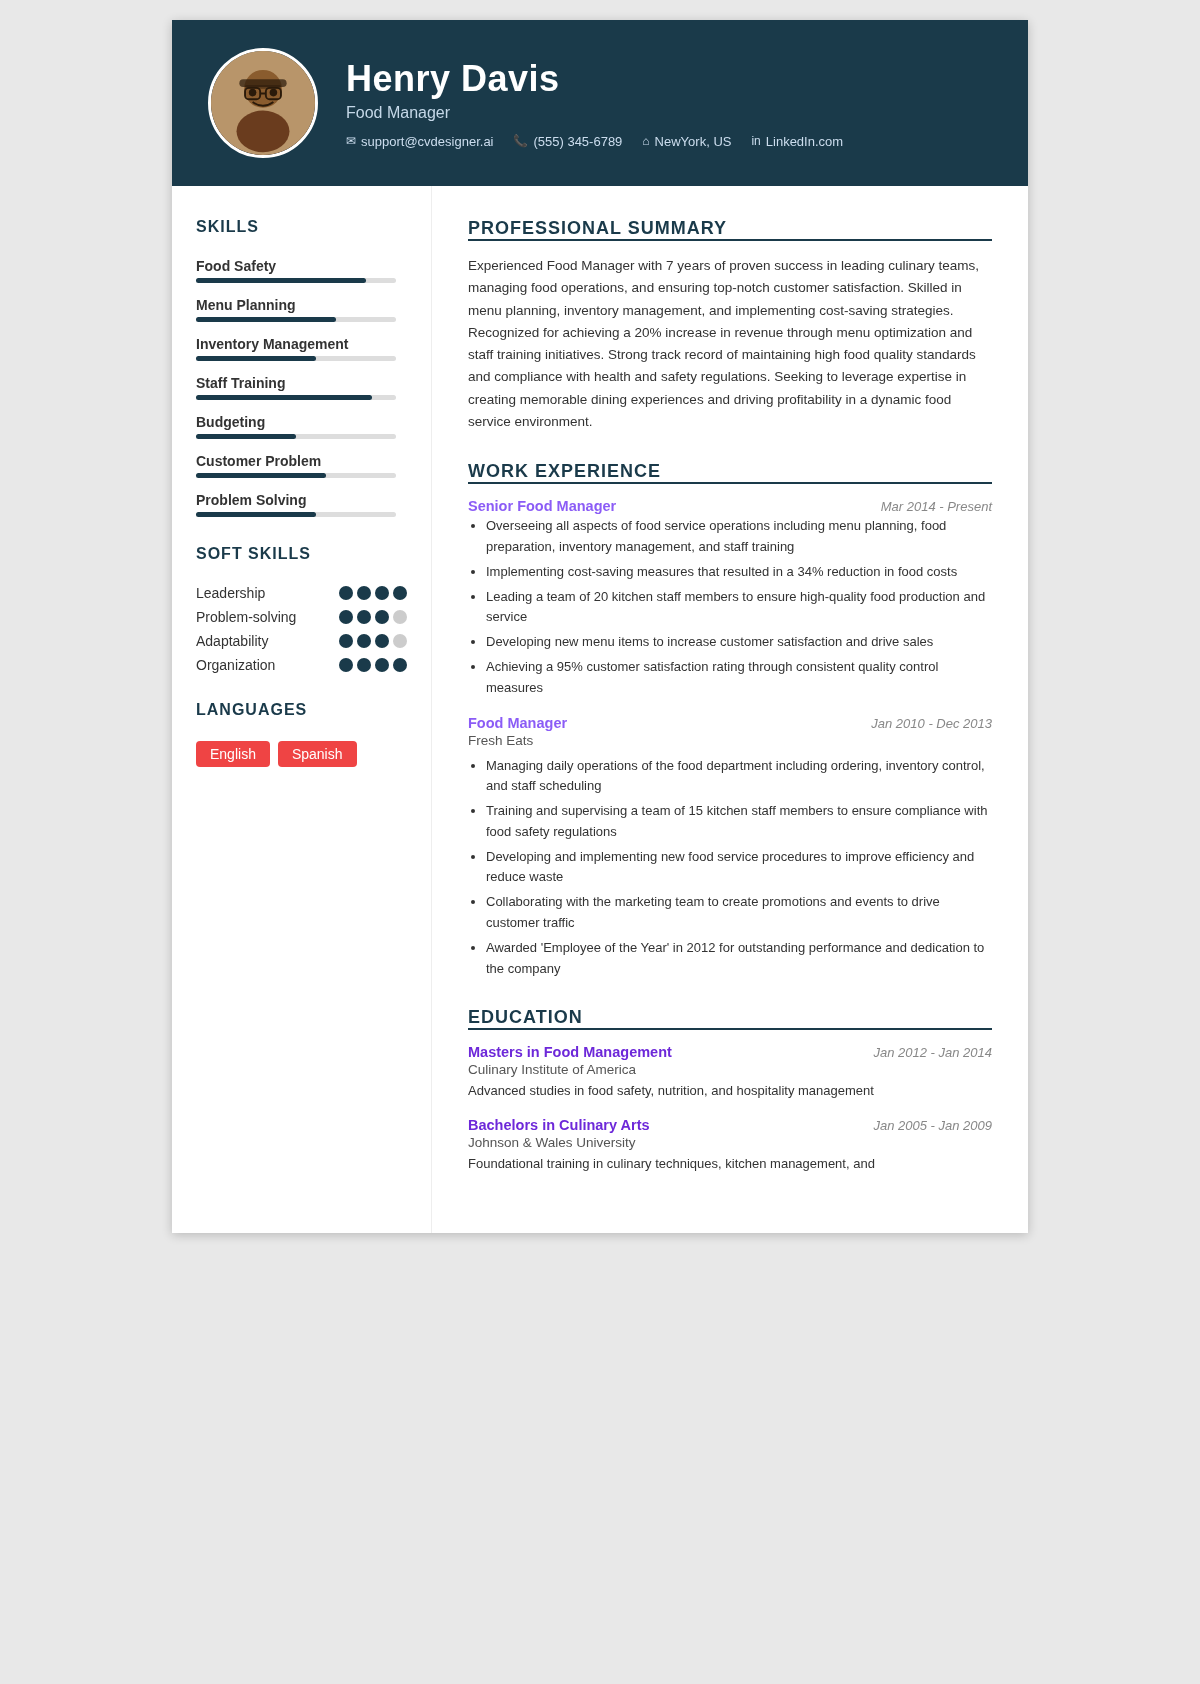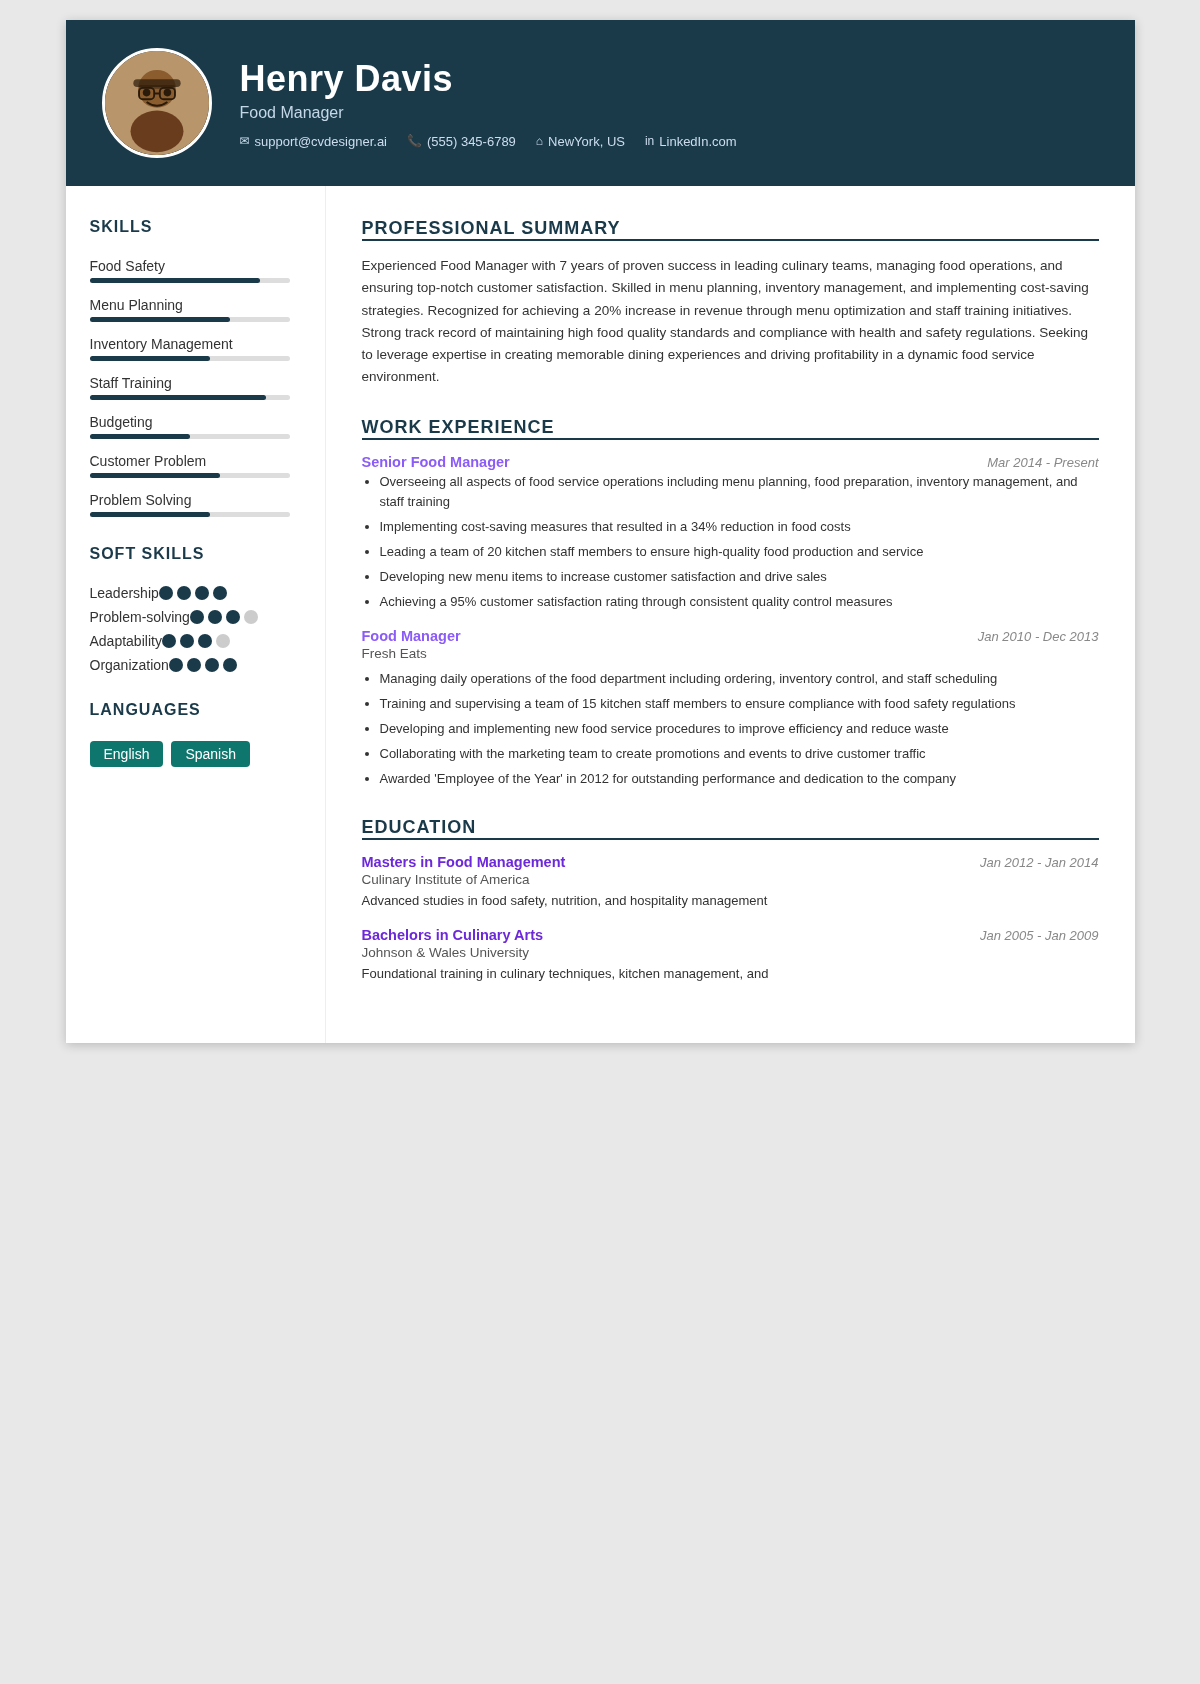--- a/index.html
+++ b/index.html
@@ -4,21 +4,21 @@
   <style>
     * { margin: 0; padding: 0; box-sizing: border-box; }
     body {
       font-family: Arial, sans-serif;
       background: #e8e8e8;
       display: flex;
       justify-content: center;
       padding: 20px 0;
     }
     .resume {
-      width: 1069px;
+      width: 856px;
       background: #fff;
       box-shadow: 0 2px 10px rgba(0,0,0,0.2);
     }
     
     .header {
       background: #1a3a4a;
       color: #fff;
       display: flex;
       align-items: center;
       padding: 28px 36px;
@@ -99,39 +99,40 @@
     }
 
     
     .skill-item {
       margin-bottom: 14px;
     }
     .skill-name {
       font-size: 14px;
       color: #333;
       margin-bottom: 4px;
+      font-weight: bold;
     }
     .skill-bar-bg {
       height: 5px;
       background: #ddd;
       border-radius: 3px;
       width: 200px;
     }
     .skill-bar-fill {
       height: 5px;
       background: #1a3a4a;
       border-radius: 3px;
     }
 
     
     .soft-skills-section { margin-top: 28px; }
     .soft-skill-item {
       display: flex;
       align-items: center;
-      justify-content: flex-start;
+      justify-content: space-between;
       margin-bottom: 8px;
       font-size: 14px;
       color: #333;
     }
     .dots {
       display: flex;
       gap: 4px;
     }
     .dot {
       width: 14px;
@@ -144,21 +145,21 @@
     }
 
     
     .languages-section { margin-top: 28px; }
     .lang-tags {
       display: flex;
       gap: 8px;
       flex-wrap: wrap;
     }
     .lang-tag {
-      background: #0f766e;
+      background: #ef4444;
       color: #fff;
       padding: 5px 14px;
       border-radius: 4px;
       font-size: 14px;
     }
 
     
     .main {
       flex: 1;
       padding: 32px 36px;

